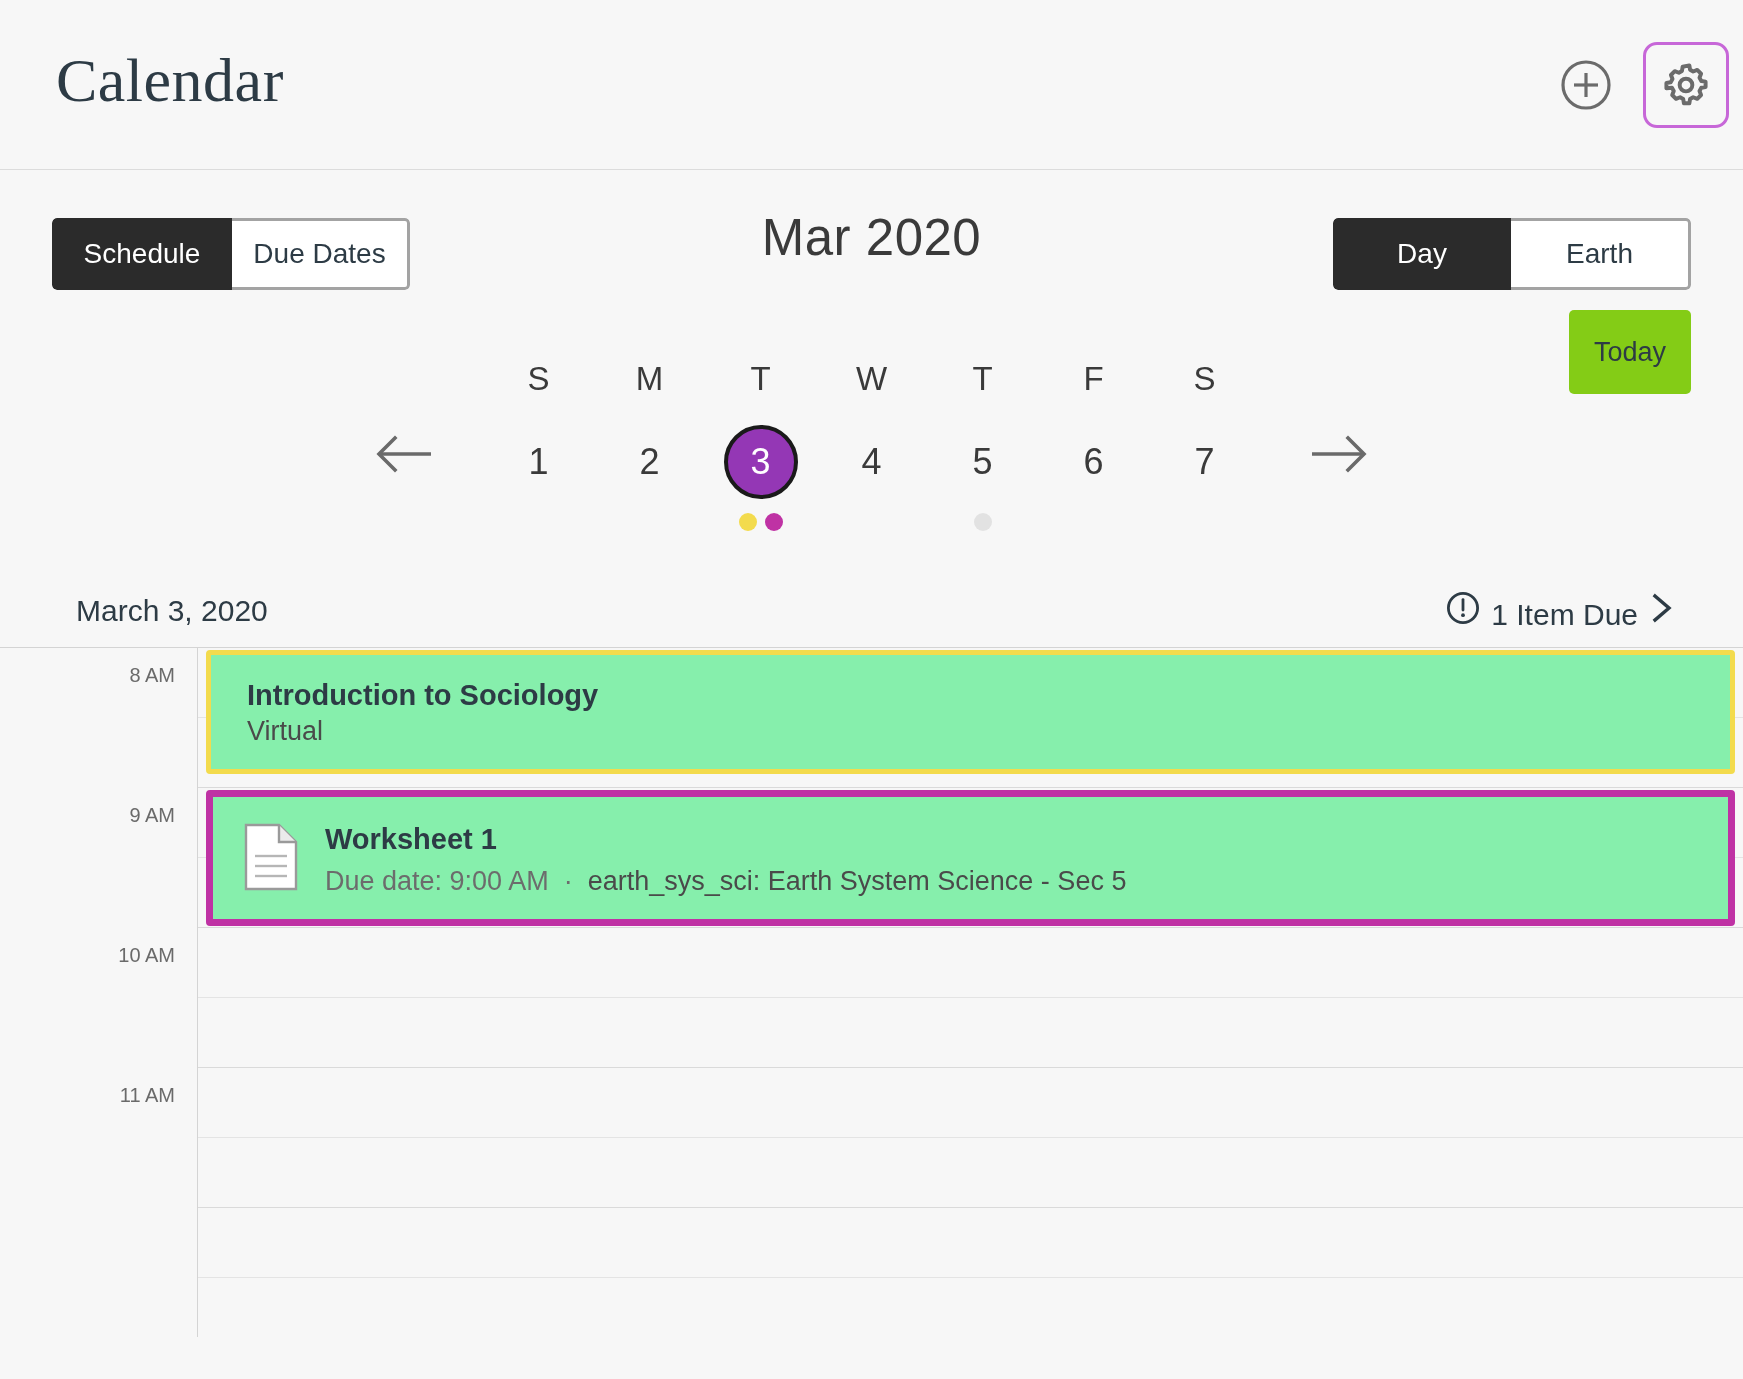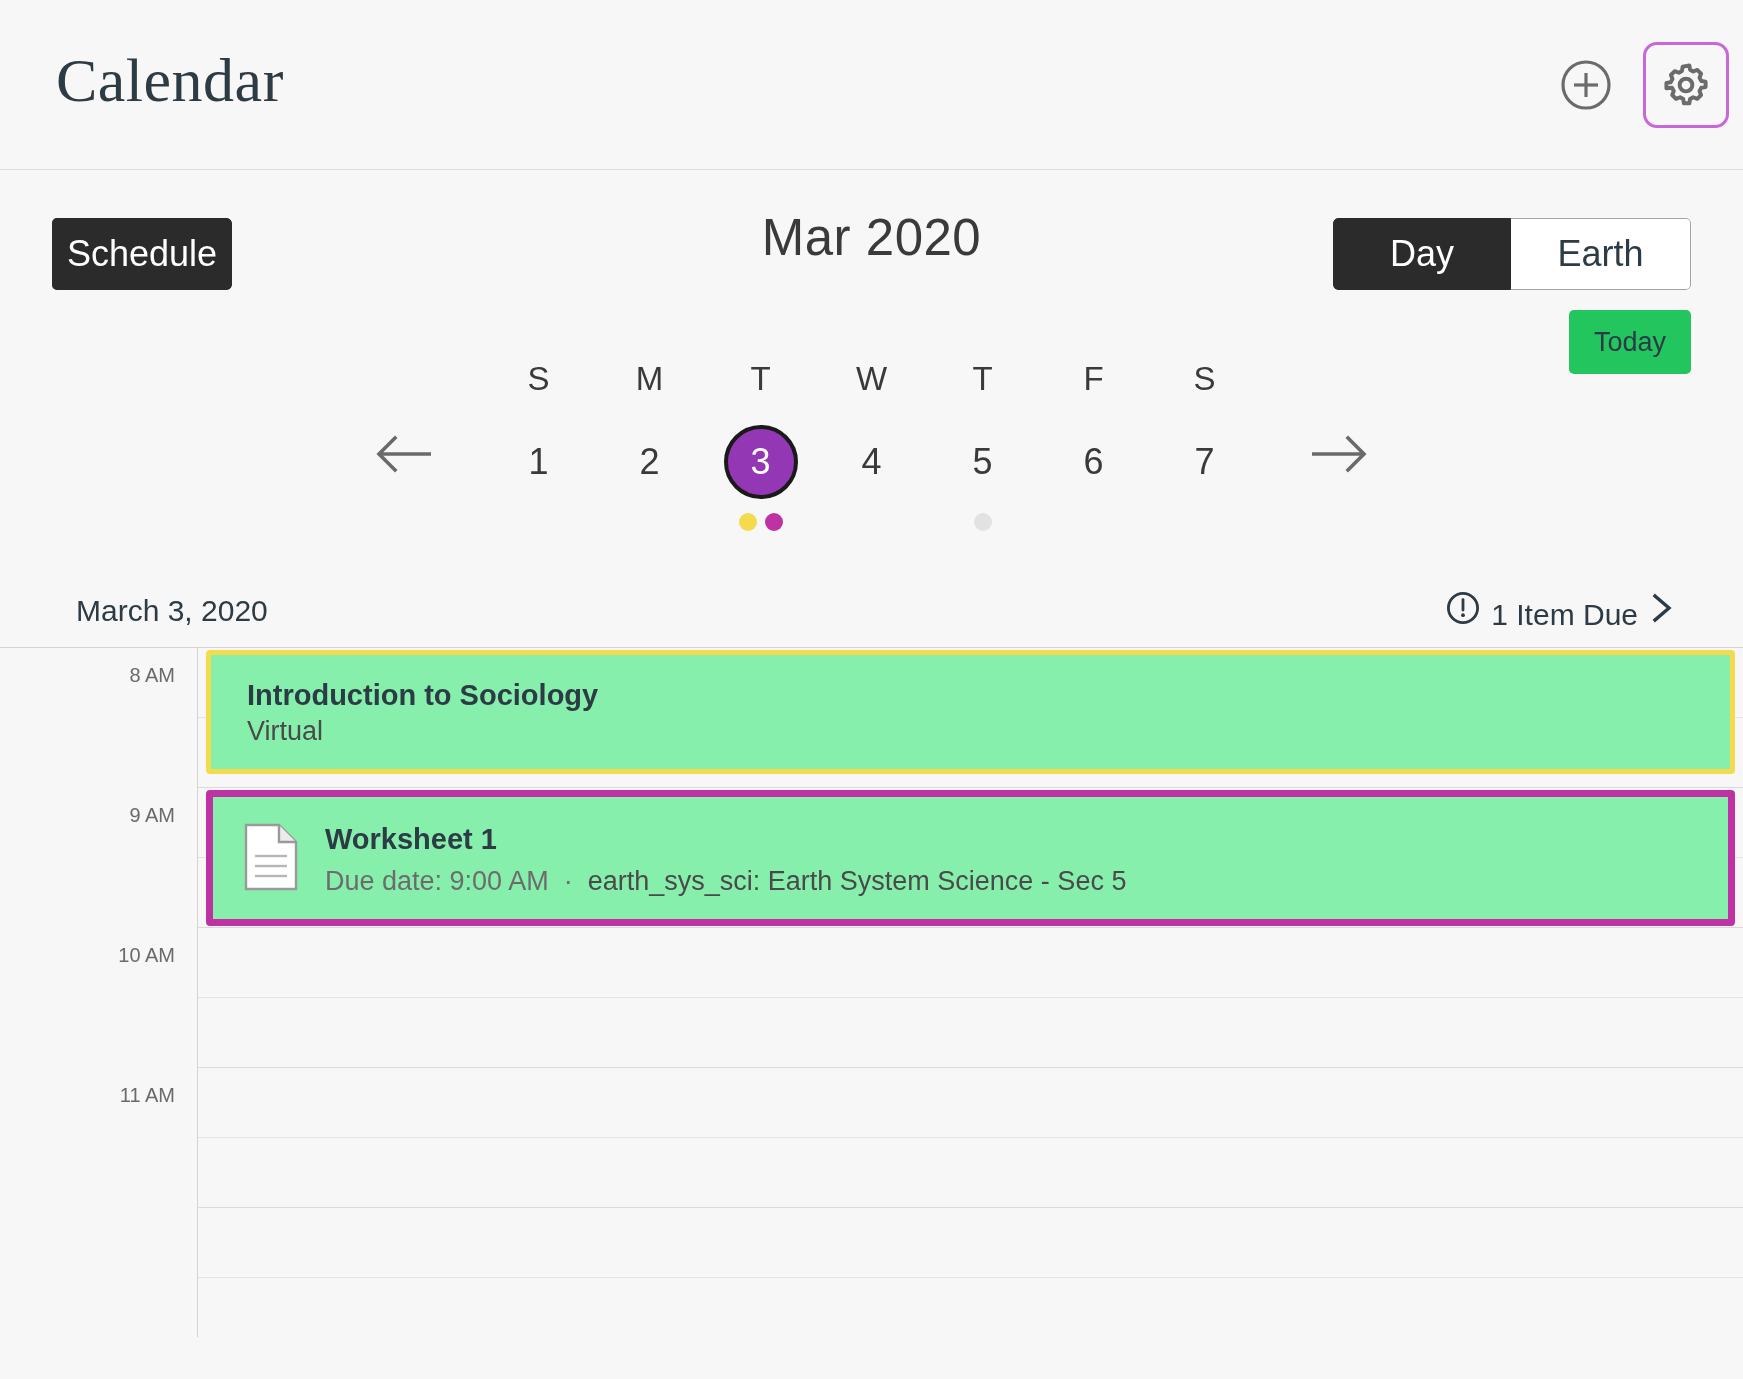--- a/index.html
+++ b/index.html
@@ -73,24 +73,24 @@
     overflow: hidden;
   }
   .seg-left { left: 52px; top: 48px; }
   .seg-right { right: 52px; top: 48px; }
 
   .seg-btn {
     height: 72px;
     display: flex;
     align-items: center;
     justify-content: center;
-    font-size: 36px;
+    font-size: 28px;
     color: #2d3b45;
     background: #ffffff;
-    border: 1px solid #a3a3a3;
+    border: 3px solid #a3a3a3;
     cursor: pointer;
     white-space: nowrap;
   }
   .seg-btn + .seg-btn { border-left: none; }
   .seg-btn:first-child { border-radius: 5px 0 0 5px; }
   .seg-btn:last-child  { border-radius: 0 5px 5px 0; }
   .seg-btn.active {
     background: #2b2b2b;
     border-color: #2b2b2b;
     color: #ffffff;
@@ -109,22 +109,22 @@
     font-weight: 300;
     color: #3a3a3a;
     letter-spacing: 0.5px;
   }
 
   .today-btn {
     position: absolute;
     right: 52px;
     top: 140px;
     width: 122px;
-    height: 64px;
-    background: #22c55e;
+    height: 84px;
+    background: #84cc16;
     border: none;
     border-radius: 5px;
     font-size: 27px;
     color: #2d3b45;
     cursor: pointer;
   }
 
   
   .week-strip {
     position: relative;
@@ -321,20 +321,21 @@
             <circle cx="12" cy="12" r="3.05" fill="none" stroke="#6b6b6b" stroke-width="1.9"></circle>
           </svg>
         </span>
       </button>
     </div>
   </div>
 
   <div class="controls">
     <div class="seg-group seg-left">
       <button class="seg-btn seg-schedule active">Schedule</button>
+      <button class="seg-btn seg-duedates">Due Dates</button>
     </div>
 
     <div class="month-title">Mar 2020</div>
 
     <div class="seg-group seg-right">
       <button class="seg-btn seg-day active">Day</button>
       <button class="seg-btn seg-month">Earth</button>
     </div>
 
     <button class="today-btn">Today</button>

